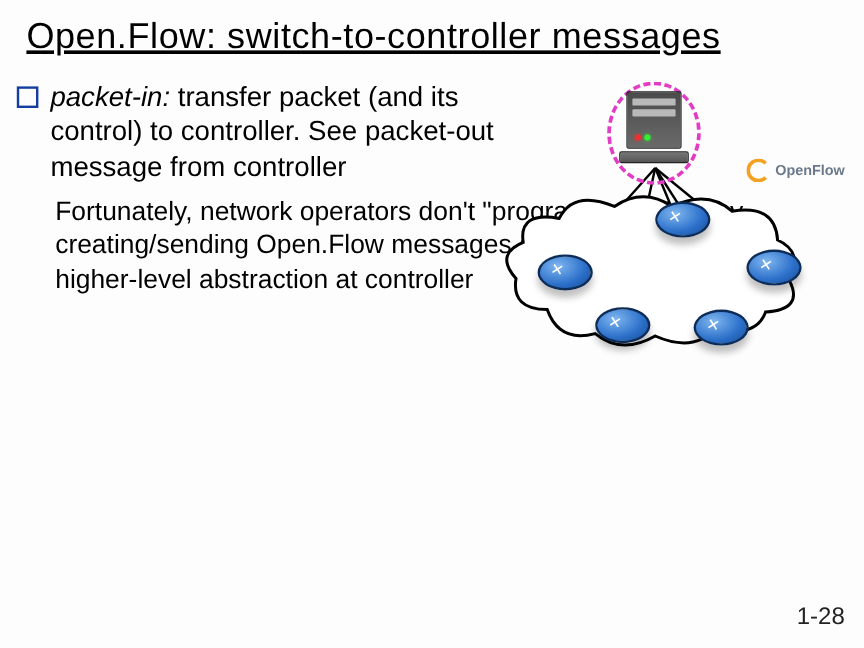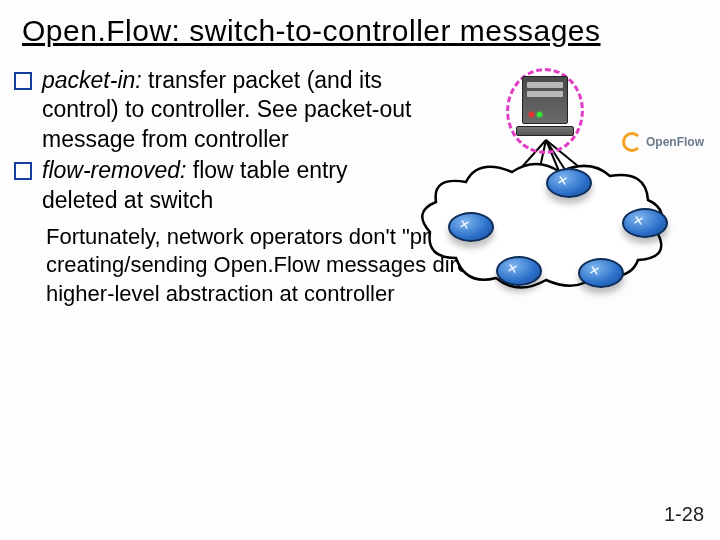--- a/index.html
+++ b/index.html
@@ -177,26 +177,20 @@
 <body>
 
 <div class="title">Open.Flow: switch-to-controller messages</div>
 
 <div class="content">
   <div class="bullets">
     <div class="bullet">
       <div class="marker"></div>
       <div class="bt">
         <span class="term">packet-in:</span><span> transfer packet (and its control) to controller.  See packet-out message from controller</span>
-      </div>
-    </div>
-    <div class="bullet">
-      <div class="marker"></div>
-      <div class="bt">
-        <span class="term">flow-removed:</span><span> flow table entry deleted at switch</span>
       </div>
     </div>
   </div>
 
   <div class="diagram">
     <svg class="links">
       <line x1="140" y1="74" x2="163" y2="110" stroke="#000" stroke-width="2"></line>
       <line x1="140" y1="74" x2="65" y2="158" stroke="#000" stroke-width="2"></line>
       <line x1="140" y1="74" x2="238" y2="154" stroke="#000" stroke-width="2"></line>
       <line x1="140" y1="74" x2="112" y2="202" stroke="#000" stroke-width="2"></line>

